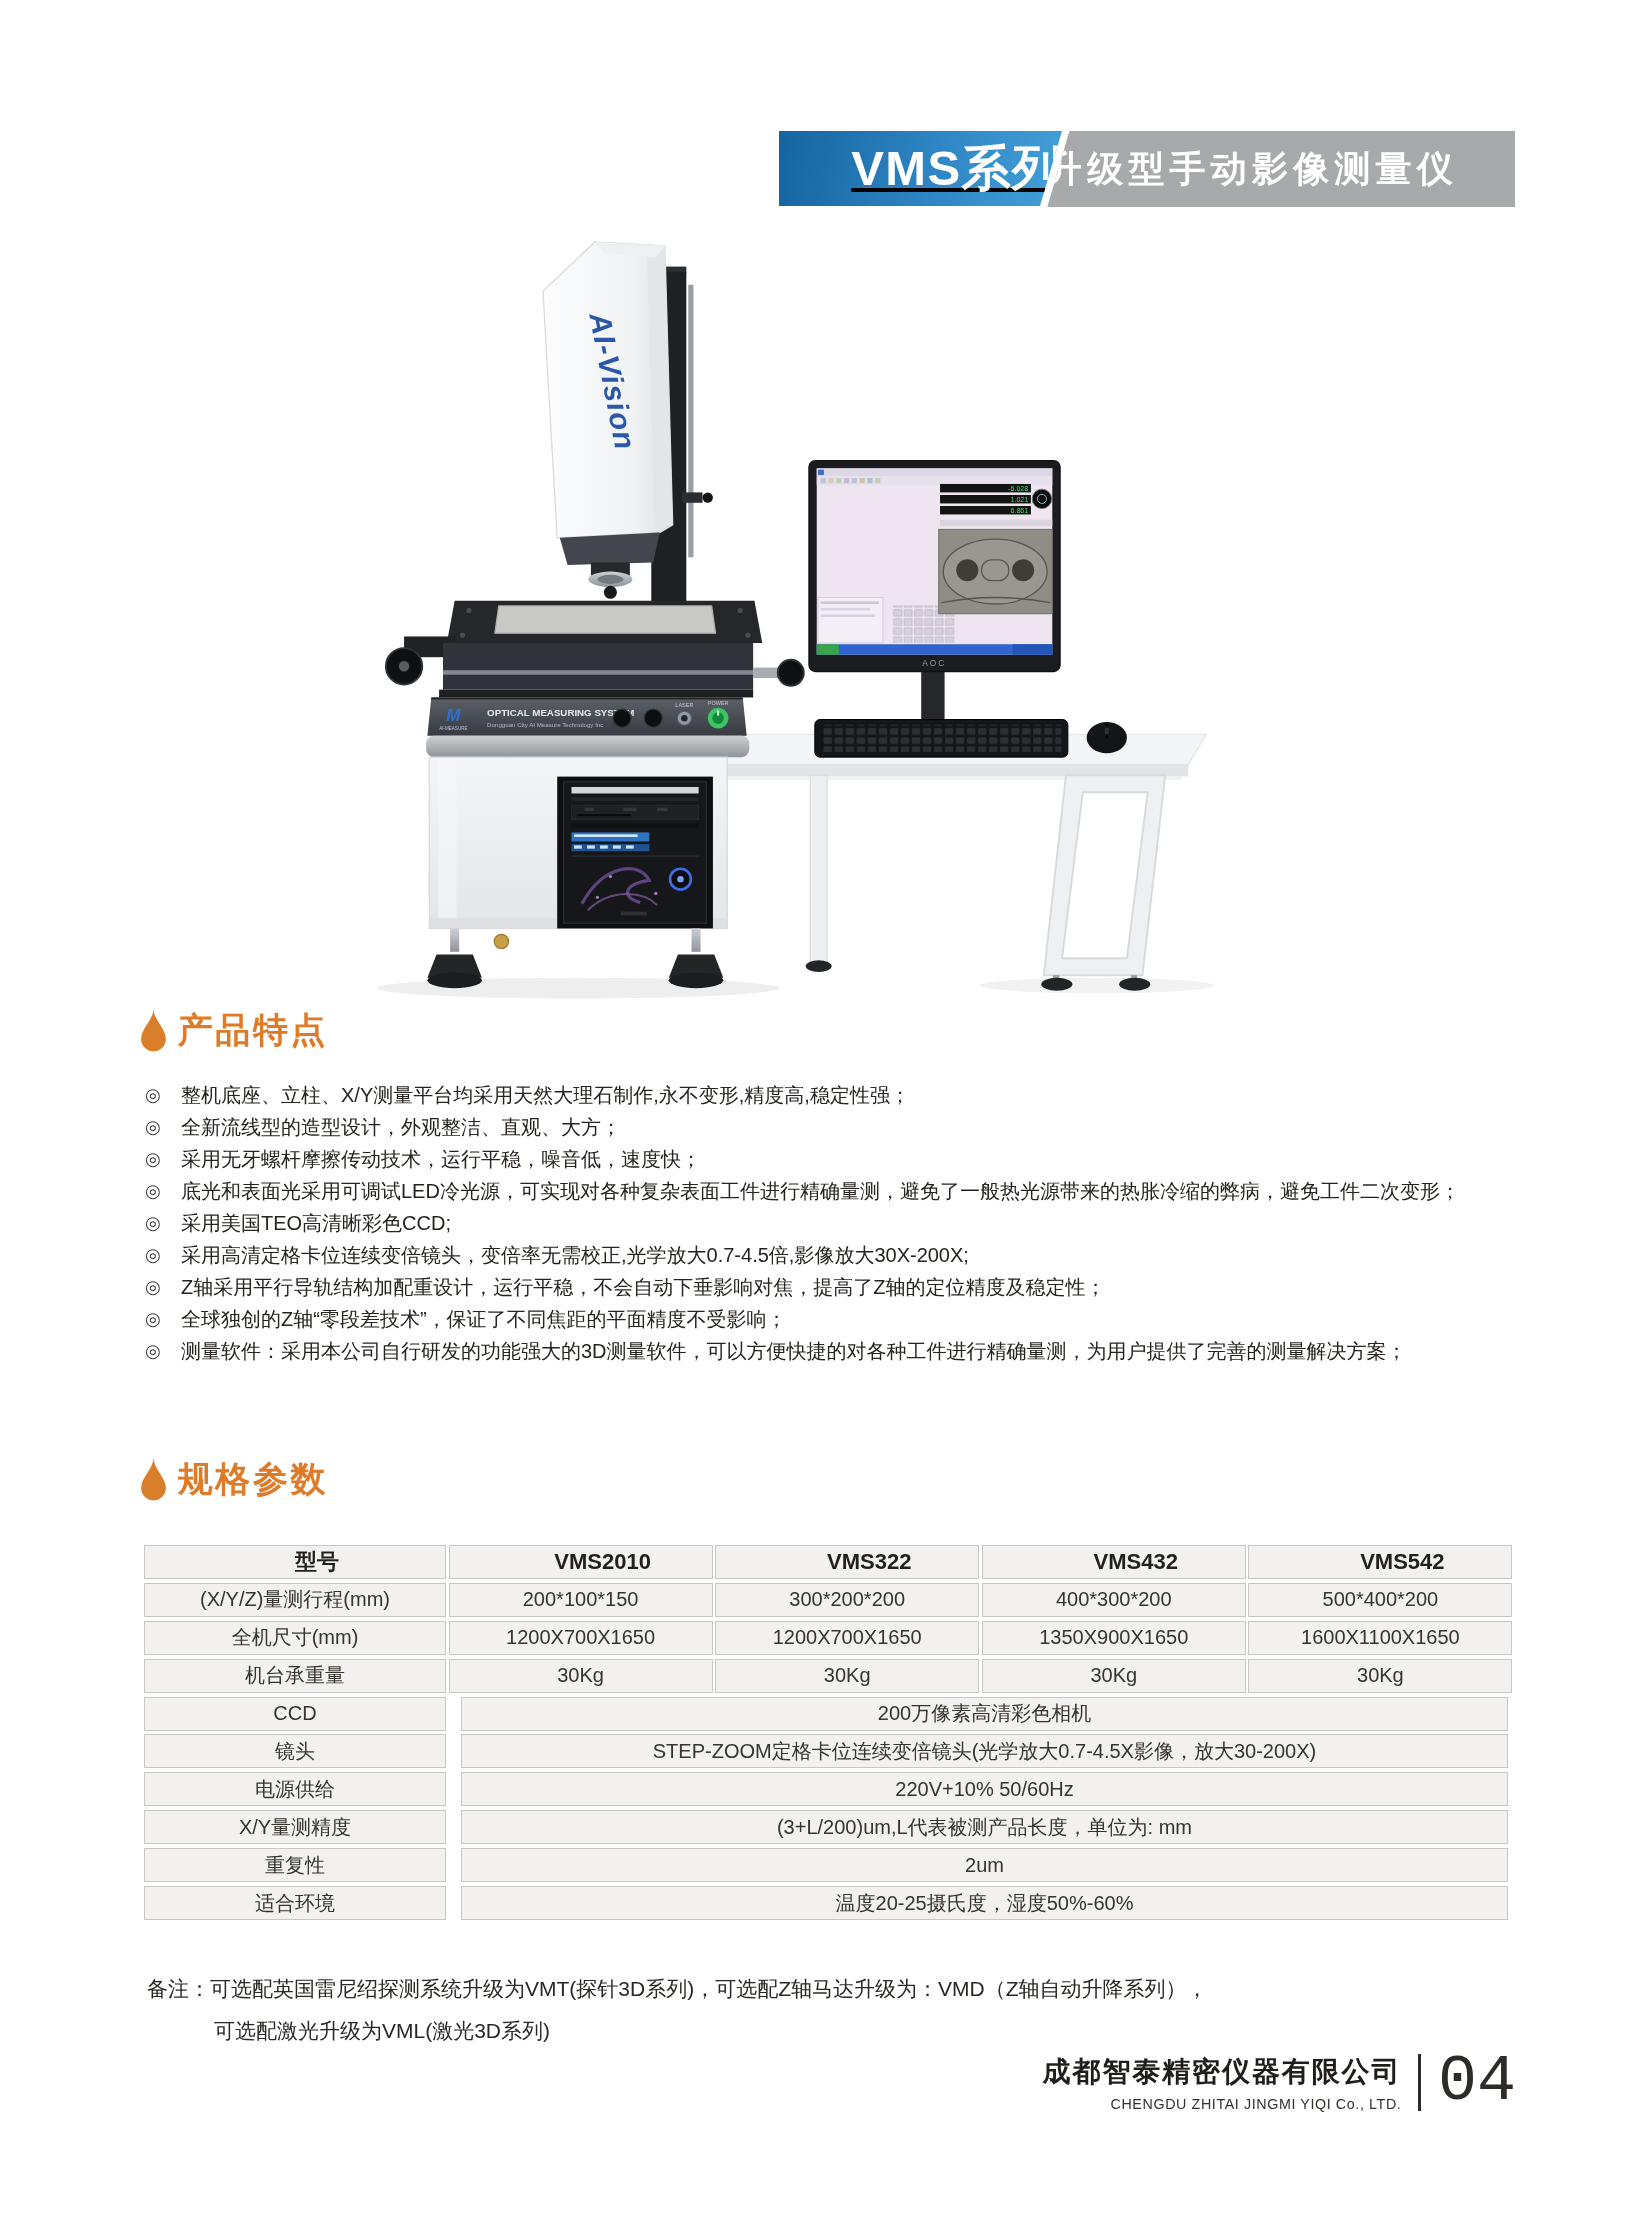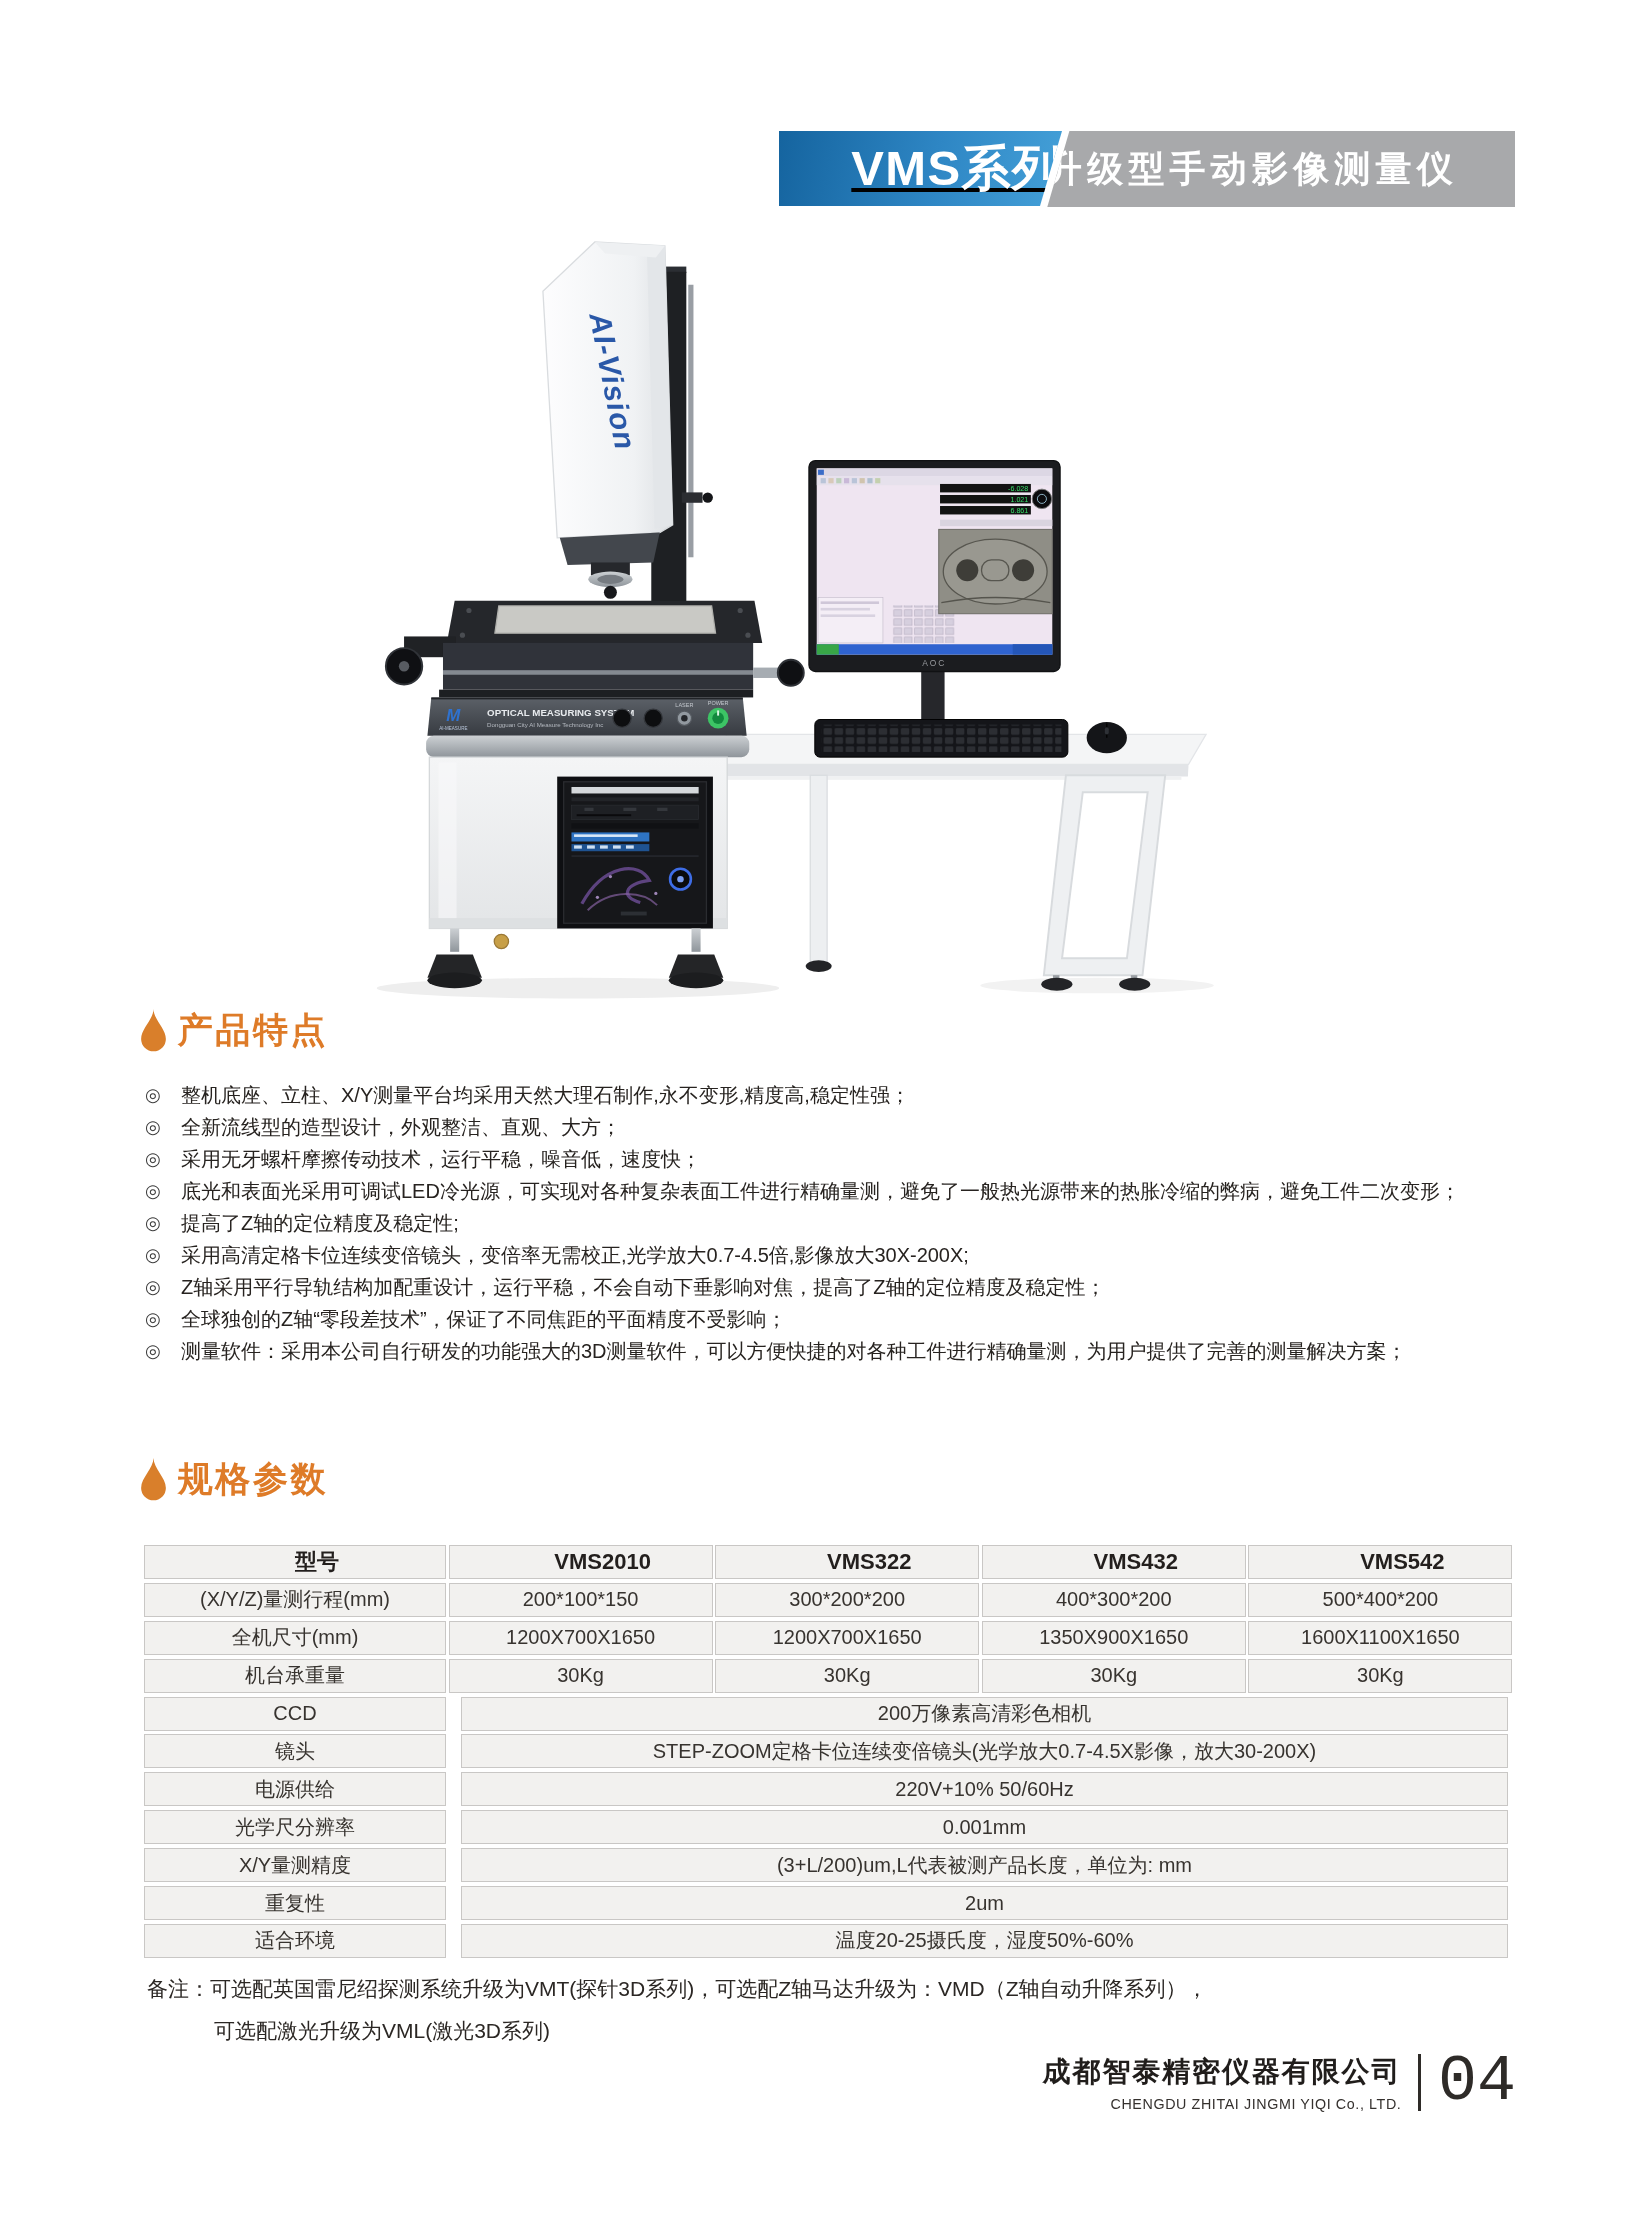--- a/index.html
+++ b/index.html
@@ -291,21 +291,21 @@
     <li>
         <span class="bul">◎</span>
         <span>采用无牙螺杆摩擦传动技术，运行平稳，噪音低，速度快；</span>
       </li>
     <li>
         <span class="bul">◎</span>
         <span>底光和表面光采用可调试LED冷光源，可实现对各种复杂表面工件进行精确量测，避免了一般热光源带来的热胀冷缩的弊病，避免工件二次变形；</span>
       </li>
     <li>
         <span class="bul">◎</span>
-        <span>提高了Z轴的定位精度及稳定性;</span>
+        <span>采用美国TEO高清晰彩色CCD;</span>
       </li>
     <li>
         <span class="bul">◎</span>
         <span>采用高清定格卡位连续变倍镜头，变倍率无需校正,光学放大0.7-4.5倍,影像放大30X-200X;</span>
       </li>
     <li>
         <span class="bul">◎</span>
         <span>Z轴采用平行导轨结构加配重设计，运行平稳，不会自动下垂影响对焦，提高了Z轴的定位精度及稳定性；</span>
       </li>
     <li>
@@ -360,24 +360,20 @@
     </div>
     <div class="trow">
       <div class="cell label">镜头</div>
       <div class="cell merged">STEP-ZOOM定格卡位连续变倍镜头(光学放大0.7-4.5X影像，放大30-200X)</div>
     </div>
     <div class="trow">
       <div class="cell label">电源供给</div>
       <div class="cell merged">220V+10% 50/60Hz</div>
     </div>
     <div class="trow">
-      <div class="cell label">光学尺分辨率</div>
-      <div class="cell merged">0.001mm</div>
-    </div>
-    <div class="trow">
       <div class="cell label">X/Y量测精度</div>
       <div class="cell merged">(3+L/200)um,L代表被测产品长度，单位为: mm</div>
     </div>
     <div class="trow">
       <div class="cell label">重复性</div>
       <div class="cell merged">2um</div>
     </div>
     <div class="trow">
       <div class="cell label">适合环境</div>
       <div class="cell merged">温度20-25摄氏度，湿度50%-60%</div>

